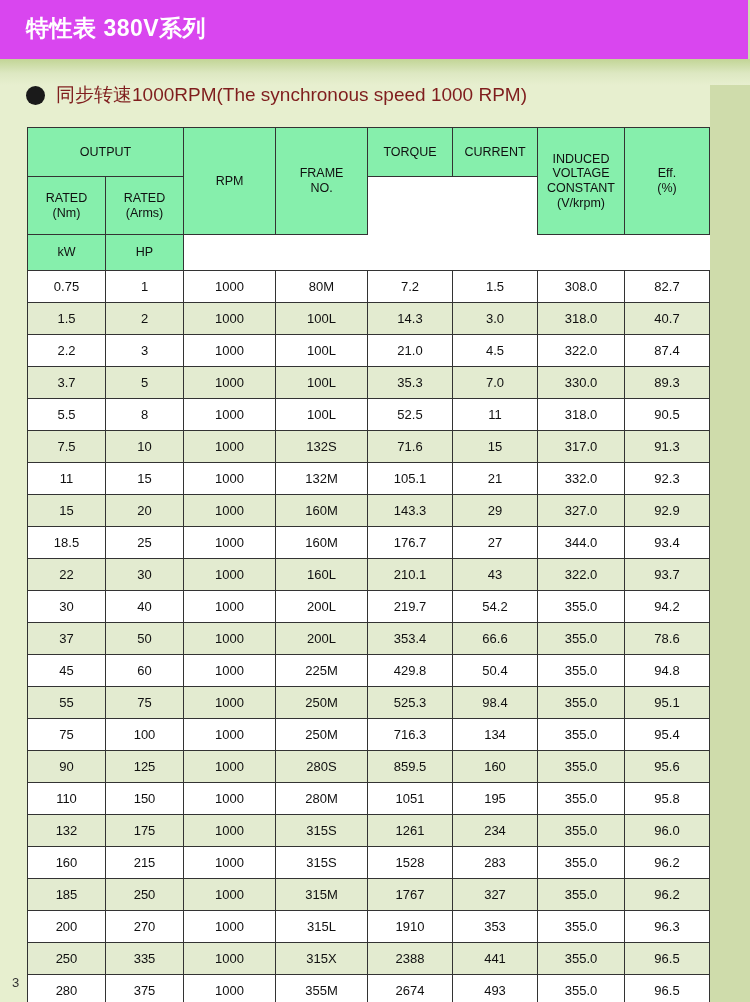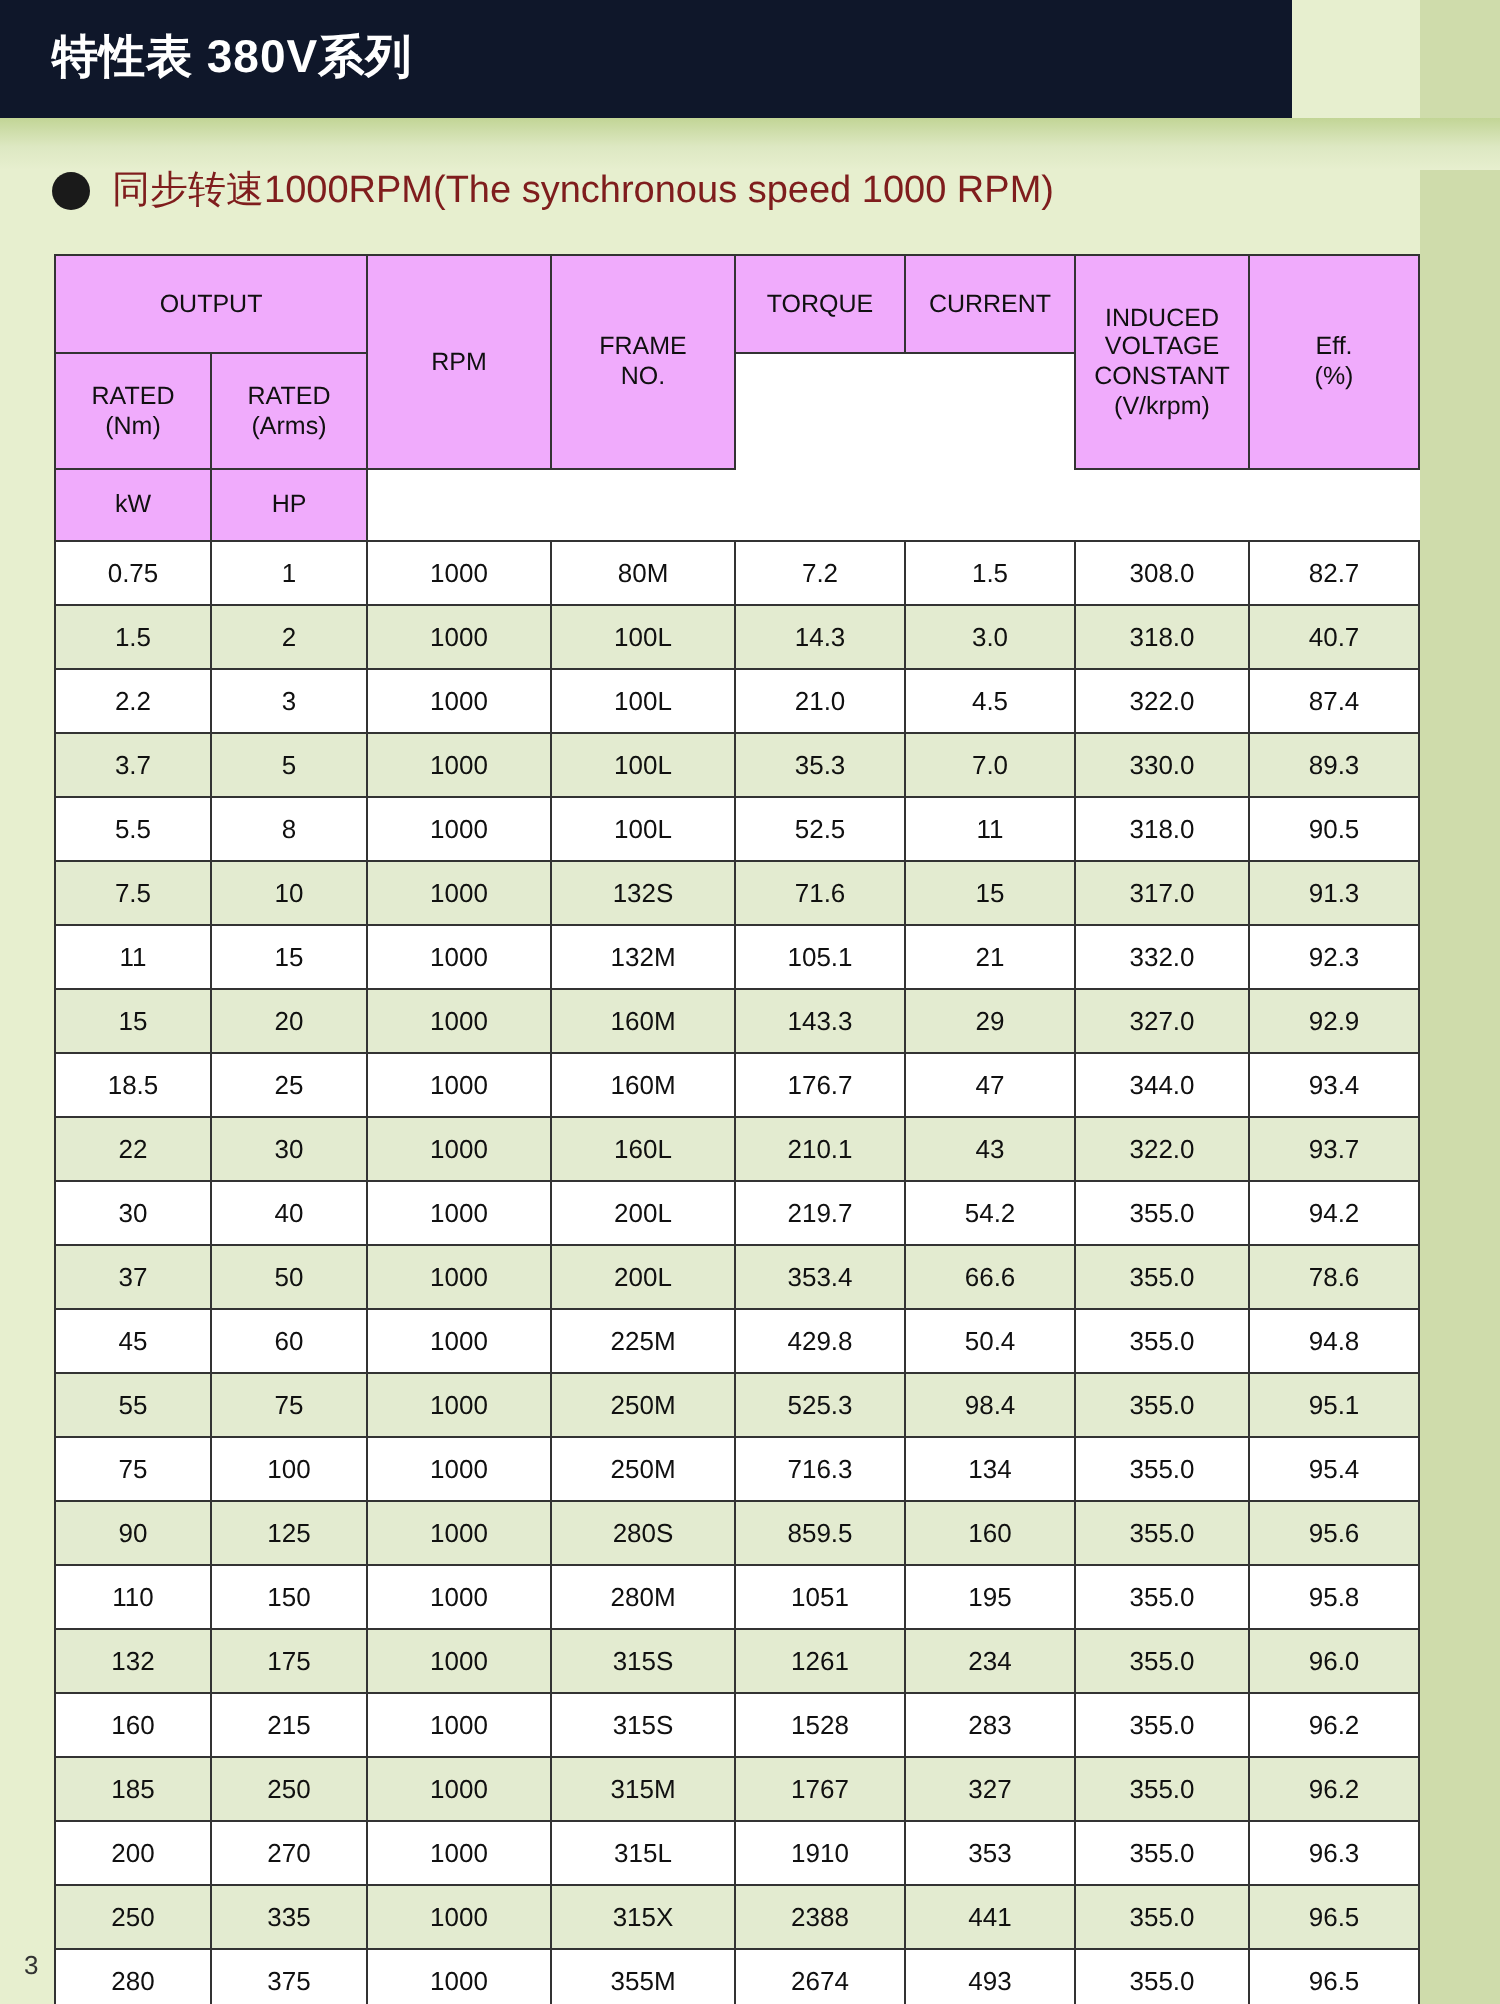--- a/index.html
+++ b/index.html
@@ -23,23 +23,23 @@
     width: 40px;
     height: 1002px;
     background: #cfdcab;
     z-index: 0;
   }
 
   
   .banner {
     position: absolute;
     top: 0; left: 0;
-    width: 646px;
+    width: 748px;
     height: 59px;
-    background: #0f172a;
+    background: #d946ef;
     z-index: 3;
   }
   .banner-title {
     position: absolute;
     left: 26px;
     top: 13px;
     font-size: 23px;
     font-weight: bold;
     color: #ffffff;
     letter-spacing: 0.5px;
@@ -97,21 +97,21 @@
   table.spec th,
   table.spec td {
     border: 1.3px solid #333333;
     text-align: center;
     vertical-align: middle;
     color: #101010;
     font-weight: normal;
     padding: 0;
   }
   table.spec thead th {
-    background: #f0abfc;
+    background: #86efac;
     font-size: 12.5px;
     line-height: 1.18;
   }
   table.spec tbody td {
     height: 31px;
     font-size: 13px;
     background: #ffffff;
   }
   table.spec tbody tr.alt td {
     background: #e3ebd0;
@@ -286,21 +286,21 @@
           <td>29</td>
           <td>327.0</td>
           <td>92.9</td>
         </tr>
         <tr>
           <td>18.5</td>
           <td>25</td>
           <td>1000</td>
           <td>160M</td>
           <td>176.7</td>
-          <td>47</td>
+          <td>27</td>
           <td>344.0</td>
           <td>93.4</td>
         </tr>
         <tr class="alt">
           <td>22</td>
           <td>30</td>
           <td>1000</td>
           <td>160L</td>
           <td>210.1</td>
           <td>43</td>

